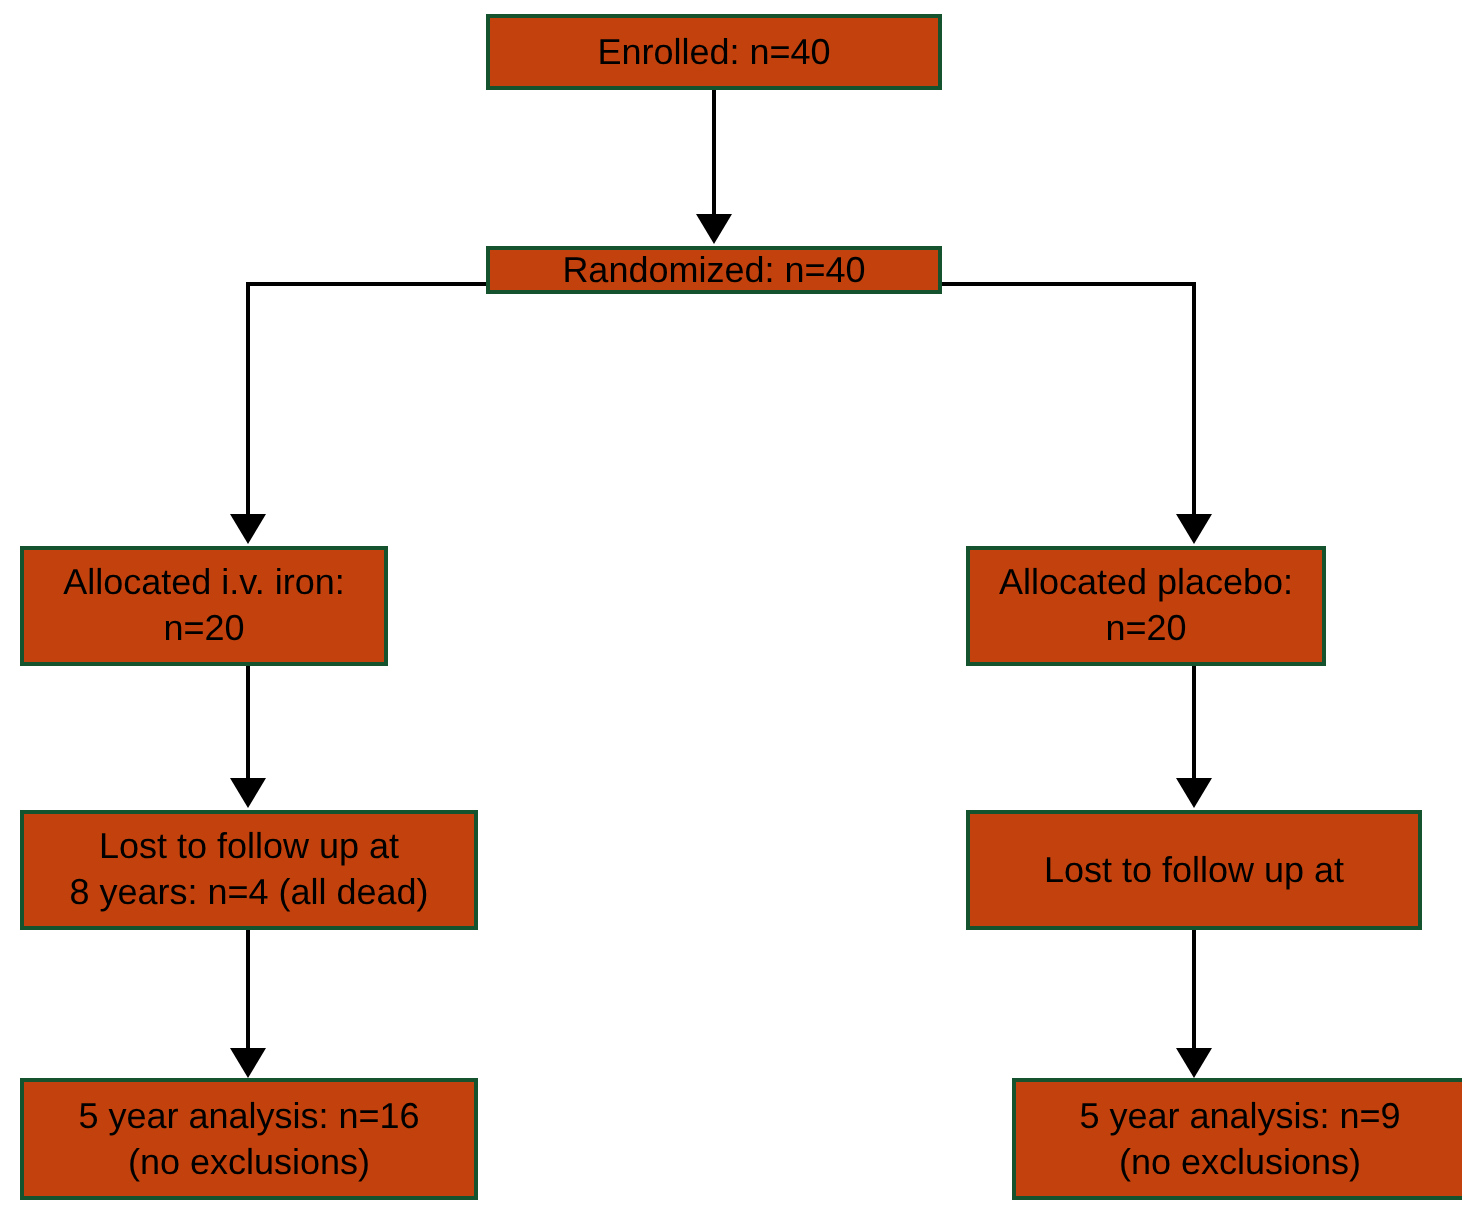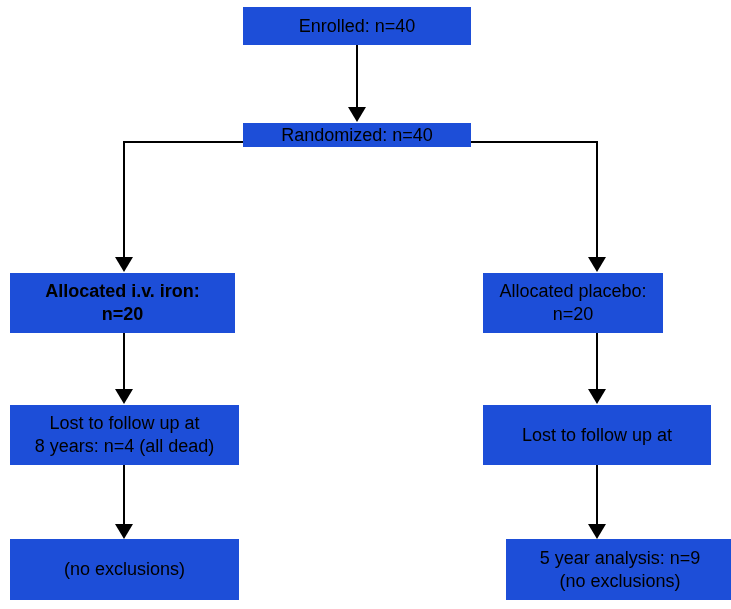--- a/index.html
+++ b/index.html
@@ -27,38 +27,38 @@
     stroke-width: 2;
     fill: none;
   }
   .connectors polygon {
     fill: #000000;
     stroke: none;
   }
   .node {
     position: absolute;
     box-sizing: border-box;
-    border: 2px solid #1d4ed8;
-    background: #1d4ed8;
+    border: 2px solid #14532d;
+    background: #c2410c;
     display: flex;
     flex-direction: column;
     align-items: center;
     justify-content: center;
     text-align: right;
     font-size: 18px;
     line-height: 23px;
     color: #000000;
   }
   .node .ln {
     display: block;
     white-space: nowrap;
   }
   .n-enrolled          { left: 243px; top: 7px;   width: 228px; height: 38px; }
   .n-randomized        { left: 243px; top: 123px; width: 228px; height: 24px; }
-  .n-allocated-iron    { left: 10px;  top: 273px; width: 225px; height: 60px; font-weight: bold; }
+  .n-allocated-iron    { left: 10px;  top: 273px; width: 184px; height: 60px; }
   .n-allocated-placebo { left: 483px; top: 273px; width: 180px; height: 60px; }
   .n-lost-iron         { left: 10px;  top: 405px; width: 229px; height: 60px; }
   .n-lost-placebo      { left: 483px; top: 405px; width: 228px; height: 60px; }
   .n-analysis-iron     { left: 10px;  top: 539px; width: 229px; height: 61px; }
   .n-analysis-placebo  { left: 483px; top: 539px; width: 228px; height: 61px; margin-left: 23px; }
 </style>
 </head>
 <body>
 
 <div class="diagram">
@@ -108,20 +108,21 @@
   <div class="node n-lost-iron">
     <span class="ln">Lost to follow up at</span>
     <span class="ln">8 years: n=4 (all dead)</span>
   </div>
 
   <div class="node n-lost-placebo">
     <span class="ln">Lost to follow up at</span>
   </div>
 
   <div class="node n-analysis-iron">
+    <span class="ln">5 year analysis: n=16</span>
     <span class="ln">(no exclusions)</span>
   </div>
 
   <div class="node n-analysis-placebo">
     <span class="ln">5 year analysis: n=9</span>
     <span class="ln">(no exclusions)</span>
   </div>
 
 </div>
 

